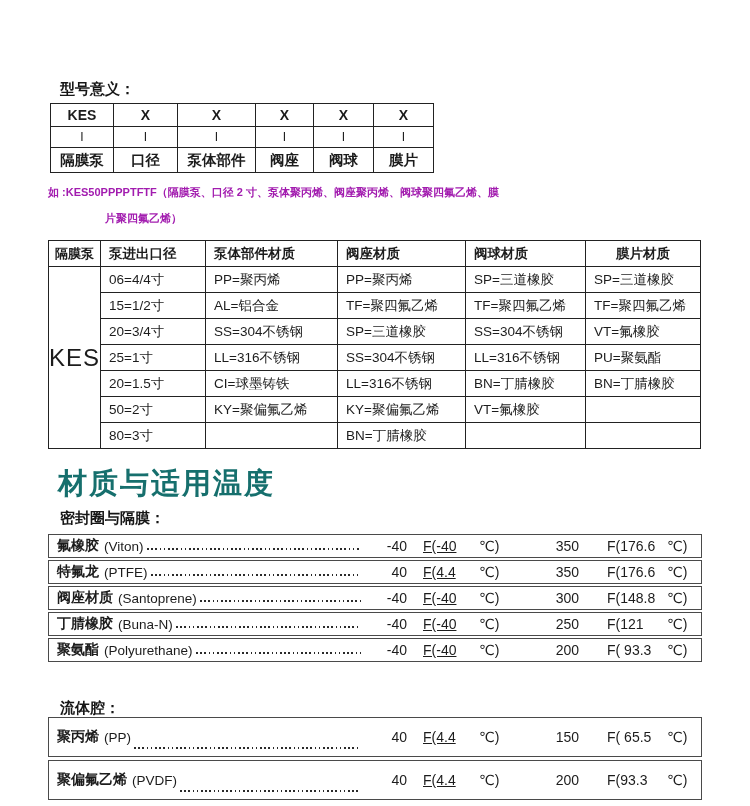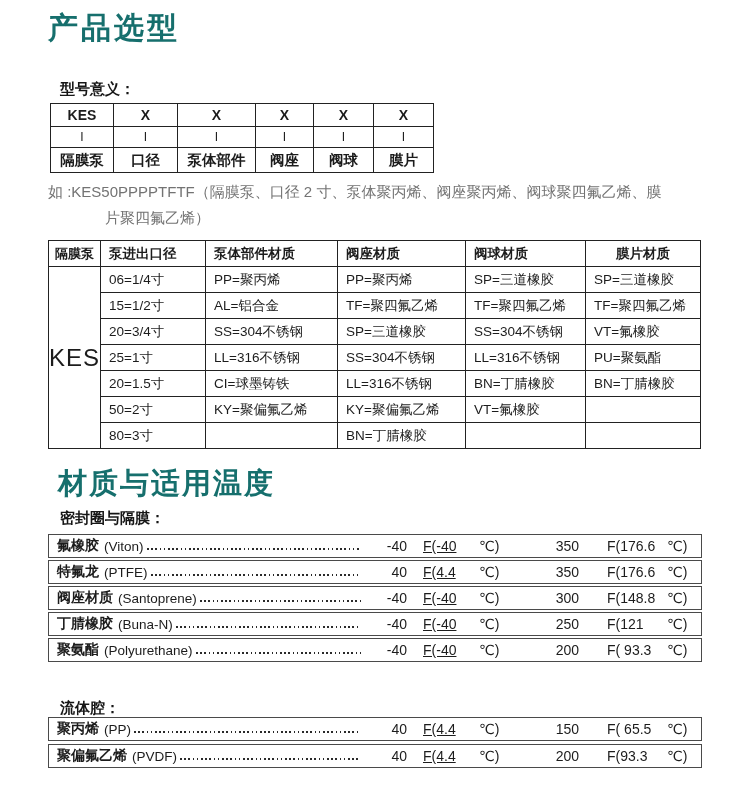--- a/index.html
+++ b/index.html
@@ -41,22 +41,22 @@
   .model-table td {
     border: 1px solid #222; text-align: center;
     height: 23px; font-size: 14px; font-weight: 600;
   }
   .model-table tr.pipe-row td { font-size: 12px; font-weight: 400; height: 21px; }
   .model-table tr.label-row td { font-size: 14.5px; height: 25px; }
 
   
   .example {
     position: absolute; left: 48px; top: 179px;
-    font-size: 15px; line-height: 26px; color: #737373;
-    width: 660px; font-weight: 400;
+    font-size: 11px; line-height: 26px; color: #a21caf;
+    width: 660px; font-weight: 700;
   }
   .example .line2 { padding-left: 57px; }
 
   
   .sel-table {
     position: absolute; left: 48px; top: 240px;
     width: 652px; table-layout: fixed;
   }
   .sel-table th, .sel-table td {
     border: 1px solid #222; font-weight: 500;
@@ -73,41 +73,40 @@
   
   .temp-table { position: absolute; left: 48px; width: 654px; }
   .temp-seal  { top: 534px; }
   .temp-fluid { top: 717px; }
   .temp-row {
     display: flex; align-items: center;
     border: 1px solid #4a4a4a; background: #fff;
     height: 24px; margin-bottom: 2px;
     padding: 0 0 0 8px; font-size: 14px;
   }
-  .temp-fluid .temp-row { height: 24px; margin-bottom: 3px; }
+  .temp-fluid .temp-row { height: 40px; margin-bottom: 3px; }
   .temp-row .name-cn { font-weight: 600; white-space: nowrap; }
   .temp-row .name-en { font-weight: 400; margin-left: 5px; white-space: nowrap; font-size: 13.5px; }
   .leader {
     flex: 1; height: 2px; align-self: flex-end;
     margin: 0 2px 7px 3px;
     background-image: repeating-linear-gradient(to right, #2a2a2a 0 1.6px, transparent 1.6px 4.2px);
   }
   .c-minf  { width: 44px; text-align: right; white-space: pre; }
   .c-mincv { width: 50px; margin-left: 16px; white-space: pre; text-decoration: underline; }
   .c-mincu { width: 36px; margin-left: 6px;  white-space: pre; }
   .c-maxf  { width: 40px; text-align: right; margin-left: 24px; white-space: pre; }
   .c-maxcv { width: 54px; margin-left: 28px; white-space: pre; }
   .c-maxcu { width: 34px; margin-left: 6px;  white-space: pre; }
 </style>
 </head>
 <body>
 
 <div class="page">
 
-  <div class="h1">产品选型</div>
 
   <div class="sub-label lbl-model">型号意义：</div>
 
   <table class="model-table">
     <colgroup>
       <col style="width:63px">
         <col style="width:64px">
         <col style="width:78px">
       <col style="width:58px">
         <col style="width:60px">
@@ -159,21 +158,21 @@
         <tr>
       <th class="c-first">隔膜泵</th>
       <th>泵进出口径</th>
       <th>泵体部件材质</th>
       <th>阀座材质</th>
       <th>阀球材质</th>
       <th class="c-last">膜片材质</th>
     </tr>
     <tr>
       <td class="kes-cell" rowspan="7">KES</td>
-      <td>06=1/4寸</td>
+      <td>06=4/4寸</td>
       <td>PP=聚丙烯</td>
       <td>PP=聚丙烯</td>
       <td>SP=三道橡胶</td>
       <td>SP=三道橡胶</td>
     </tr>
     <tr>
       <td>15=1/2寸</td>
       <td>AL=铝合金</td>
       <td>TF=聚四氟乙烯</td>
       <td>TF=聚四氟乙烯</td>

